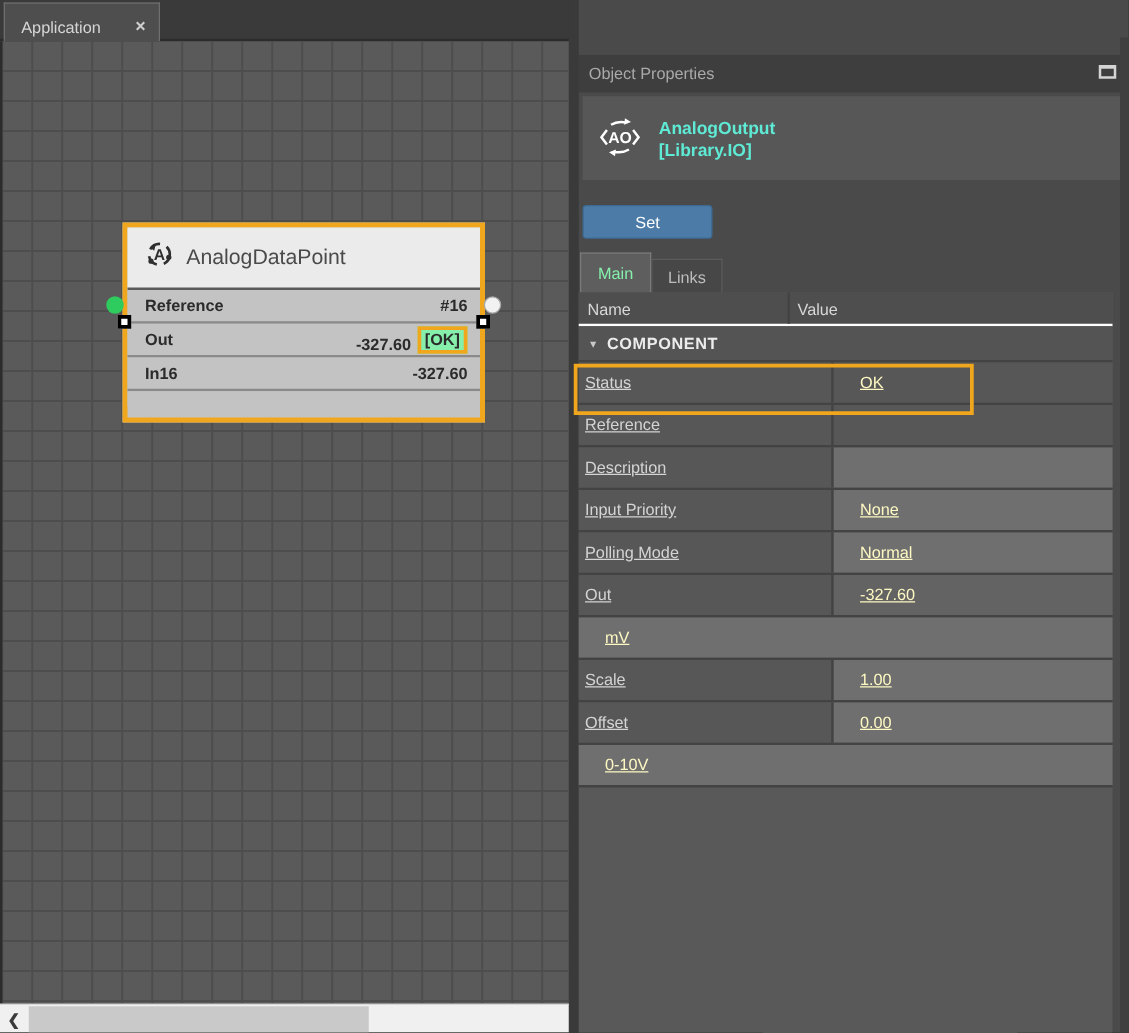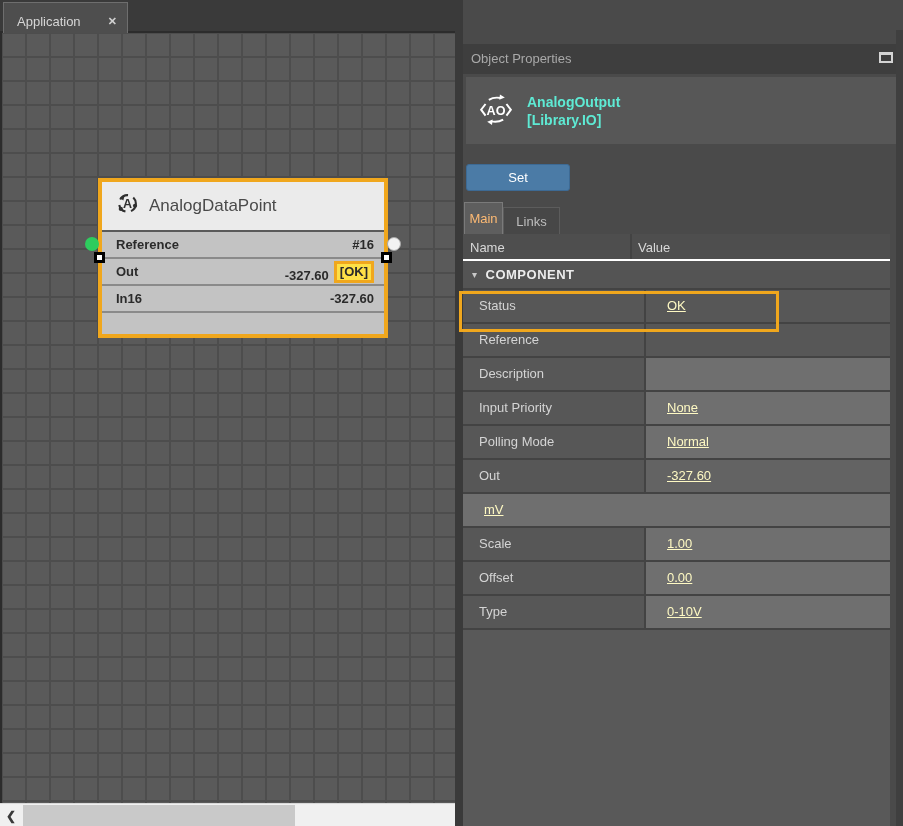--- a/index.html
+++ b/index.html
@@ -41,21 +41,21 @@
     color:#4a4a4a; font-size:17px;
   }
   .block-row {
     height:27px; border-bottom:2px solid #8a8a8a; background:#c3c3c3;
     display:flex; align-items:center; padding:0 10px 0 14px;
     font-weight:bold; font-size:13px; color:#2b2b2b;
   }
   .block-row .rv { margin-left:auto; display:flex; align-items:flex-end; gap:5px; }
   .ok-badge {
     border:3px solid #f0a71d; padding:0 3px; line-height:16px; height:22px;
-    display:flex; align-items:center; font-weight:bold; color:#2b2b2b; background:#fde047;
+    display:flex; align-items:center; font-weight:bold; color:#2b2b2b; background:#86efac;
   }
   .block-footer { height:12px; background:#c3c3c3; }
 
   .port { position:absolute; width:14px; height:14px; border-radius:50%; }
   .port-in  { left:83px; top:204px; background:#2ecc5e; }
   .port-out { left:385px; top:204px; background:#f2f2f2; border:1px solid #a8a8a8; }
   .handle { position:absolute; width:11px; height:11px; background:#ffffff; border:3px solid #000; }
   .handle-left  { left:92px;  top:219px; }
   .handle-right { left:379px; top:219px; }
 
@@ -91,44 +91,44 @@
 
   .set-button {
     margin:20px 0 0 3px; width:104px; height:27px;
     background:#4b7ba6; border:1px solid #3d6a94; border-radius:3px;
     color:#ffffff; font-size:13px; font-family:"Liberation Sans", sans-serif; cursor:pointer;
   }
 
   .tabs { margin-top:11px; height:32px; display:flex; align-items:flex-end; padding-left:1px; }
   .ptab { text-align:center; cursor:pointer; }
   .ptab-active {
-    width:39px; height:32px; line-height:32px;
-    background:#5e5e5e; border:1px solid #7a7a7a; border-bottom:none; color:#fdba74;
+    width:57px; height:32px; line-height:32px;
+    background:#5e5e5e; border:1px solid #7a7a7a; border-bottom:none; color:#86efac;
   }
   .ptab-inactive {
     width:57px; height:27px; line-height:27px;
     background:#474747; border:1px solid #5c5c5c; border-bottom:none; color:#bdbdbd;
   }
 
   .table-wrap { position:relative; width:427px; background:#595959; min-height:636px; }
   .t-header {
     height:27px; background:#4e4e4e; border-bottom:2px solid #ffffff;
     display:flex; color:#d8d8d8; line-height:27px;
   }
   .t-header .col-name { width:169px; padding-left:7px; border-right:2px solid #434343; }
   .t-header .col-value { padding-left:6px; }
   .t-group {
     height:29px; background:#545454; border-bottom:2px solid #434343;
     display:flex; align-items:center; color:#ececec; font-weight:bold; letter-spacing:0.5px;
   }
   .t-group .tri { font-size:10px; color:#c8c8c8; margin:0 8px 0 9px; font-weight:normal; }
   .t-row { height:34px; border-bottom:2px solid #434343; display:flex; }
   .cell-name {
-    width:183px; background:#575757; border-right:2px solid #434343;
-    color:#d4d4d4; line-height:32px; padding-left:16px;
+    width:204px; background:#575757; border-right:2px solid #434343;
+    color:#d4d4d4; line-height:32px; padding-left:5px;text-decoration:underline;
   }
   .cell-value { flex:1; color:#fef9c3; line-height:32px; padding-left:21px;text-decoration:underline; }
   .v-ro  { background:#575757; }
   .v-ed  { background:#6f6f6f; }
   .v-med { background:#636363; }
 
   .status-highlight {
     position:absolute; left:-4px; top:57px; width:320px; height:41px;
     border:3px solid #f0a71d; pointer-events:none; z-index:5;
   }
@@ -269,19 +269,18 @@
     </div>
     <div class="t-row">
       <div class="cell-name">Scale</div>
       <div class="cell-value v-ed">1.00</div>
     </div>
     <div class="t-row">
       <div class="cell-name">Offset</div>
       <div class="cell-value v-ed">0.00</div>
     </div>
     <div class="t-row">
-      <div class="cell-name">Type</div>
       <div class="cell-value v-ed">0-10V</div>
     </div>
 
     <div class="status-highlight"></div>
   </div>
 </div>
 
 </body></html>

